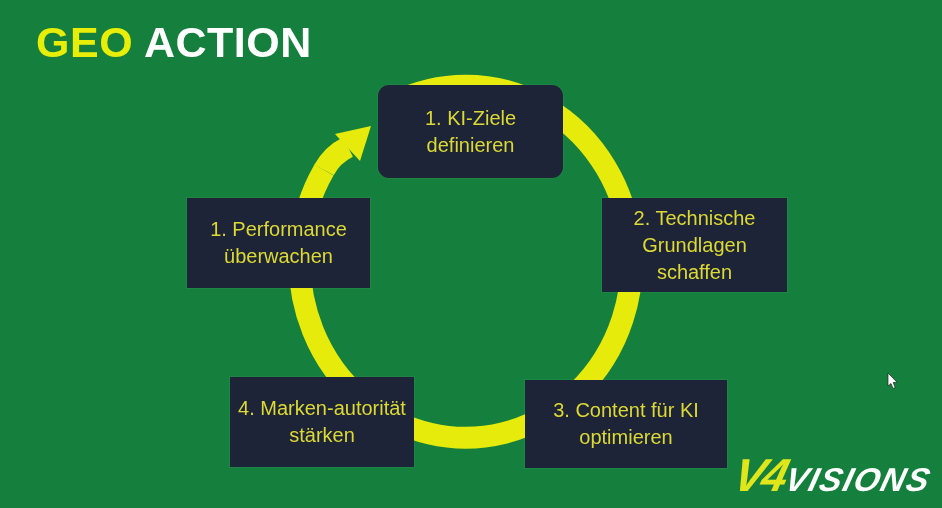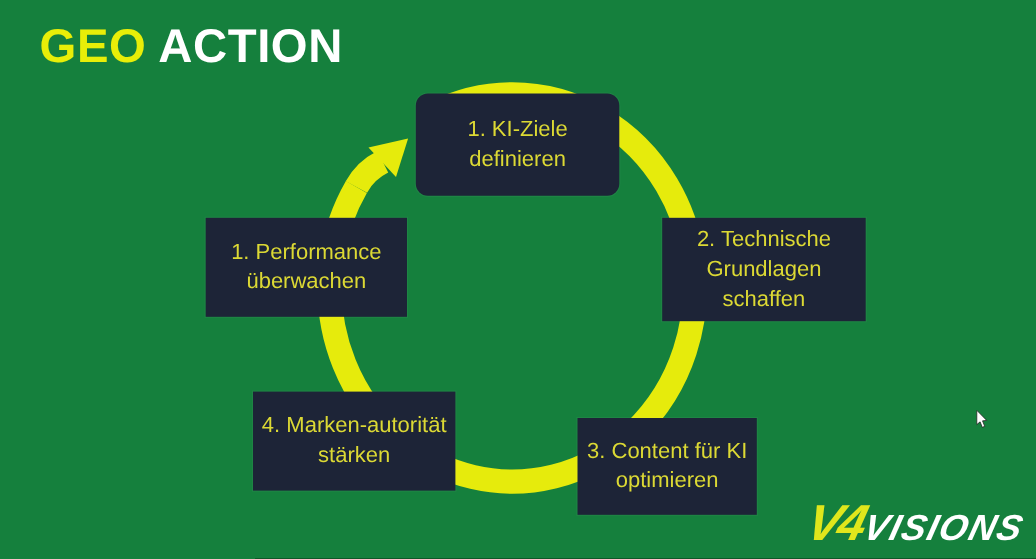--- a/index.html
+++ b/index.html
@@ -44,22 +44,22 @@
     align-items: center;
     justify-content: center;
     text-align: center;
     font-size: 20px;
     line-height: 1.35;
     padding: 4px 6px;
     box-shadow: 0 0 0 1px rgba(255,255,255,0.04);
   }
   .step-1 { left: 378px; top:  85px; width: 185px; height: 93px; border-radius: 11px; }
   .step-2 { left: 578px; top: 198px; width: 185px; height: 94px; margin-left: 24px; }
-  .step-3 { left: 525px; top: 380px; width: 163px; height: 88px; }
-  .step-4 { left: 230px; top: 356px; width: 184px; height: 90px; }
+  .step-3 { left: 525px; top: 380px; width: 202px; height: 88px; }
+  .step-4 { left: 230px; top: 377px; width: 184px; height: 90px; }
   .step-5 { left: 187px; top: 198px; width: 183px; height: 90px; }
 
   
   .logo {
     position: absolute;
     right: 10px;
     bottom: 10px;
     display: flex;
     align-items: baseline;
     transform: skewX(-14deg);

